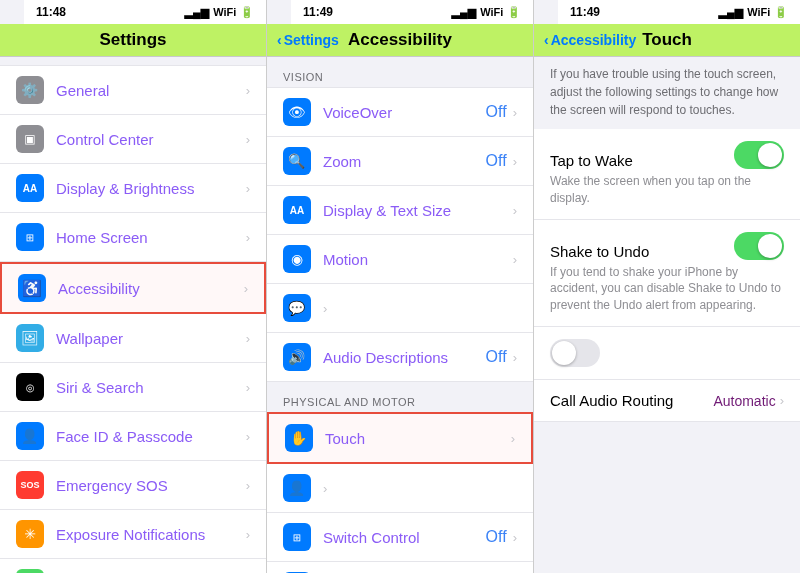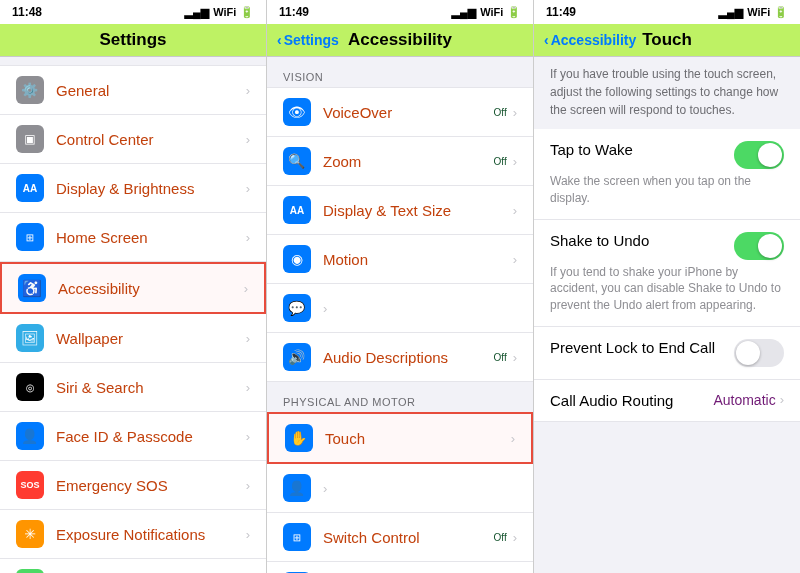--- a/index.html
+++ b/index.html
@@ -22,20 +22,21 @@
     }
     .status-bar {
       background: #fff;
       display: flex;
       justify-content: space-between;
       align-items: center;
       padding: 4px 12px;
       font-size: 12px;
       font-weight: 600;
       height: 24px;
+      margin-left: 24px;
     }
     .status-icons {
       display: flex;
       gap: 4px;
       align-items: center;
       font-size: 11px;
     }
     .nav-bar {
       background: #bef264;
       text-align: center;
@@ -90,25 +91,25 @@
       align-items: center;
       justify-content: center;
       margin-right: 12px;
       font-size: 14px;
       color: #fff;
       flex-shrink: 0;
     }
     .item-label {
       flex: 1;
       font-size: 15px;
-      color: #c2410c;
+      color: #8b5cf6;
     }
     .item-value {
-      font-size: 10px;
-      color: #14532d;
+      font-size: 16px;
+      color: #3b82f6;
       margin-right: 6px;
     }
     .chevron {
       color: #c7c7cc;
       font-size: 13px;
     }
     .highlighted {
       border: 2px solid #e74c3c !important;
       background: #fff8f8;
     }
@@ -140,21 +141,21 @@
       overflow-y: auto;
       background: #f2f2f7;
     }
     .touch-item {
       background: #fff;
       padding: 12px 16px;
       border-bottom: 1px solid #e5e5ea;
     }
     .touch-item-row {
       display: flex;
-      align-items: flex-start;
+      align-items: flex-end;
       justify-content: space-between;
     }
     .touch-item-title {
       font-size: 15px;
       font-weight: 400;
       color: #000;
     }
     .touch-item-desc {
       font-size: 12px;
       color: #8e8e93;
@@ -358,21 +359,20 @@
         <div class="toggle on">
           <div class="toggle-knob"></div>
         </div>
       </div>
       <div class="touch-item-desc">If you tend to shake your iPhone by accident, you can disable Shake to Undo to prevent the Undo alert from appearing.</div>
     </div>
 
 
     <div class="touch-item">
       <div class="touch-item-row">
-        <span class="touch-item-title">Prevent Lock to End Call</span>
         <div class="toggle off">
           <div class="toggle-knob"></div>
         </div>
       </div>
     </div>
 
     <div class="touch-item">
       <div class="touch-item-row">
         <span class="touch-item-title">Call Audio Routing</span>
         <div style="display:flex;align-items:center;gap:4px;">

